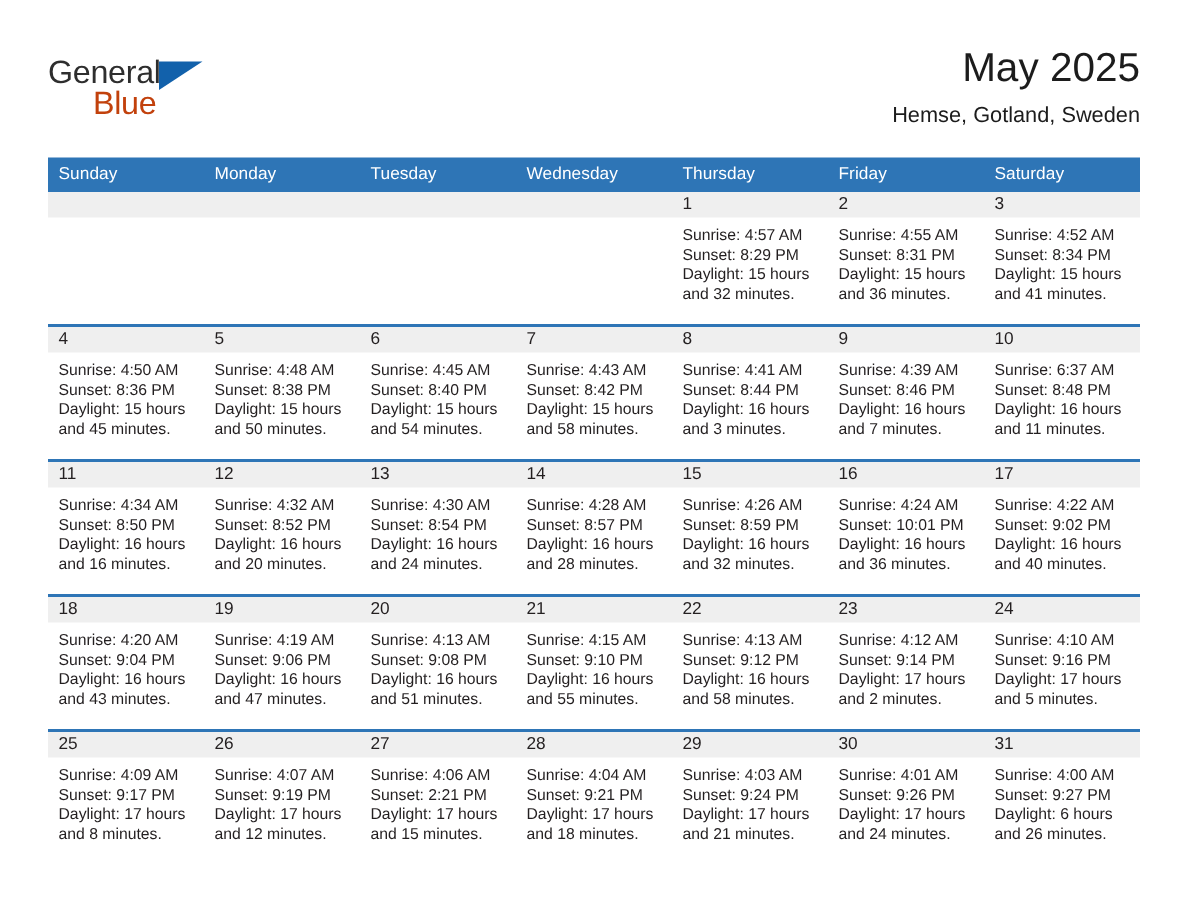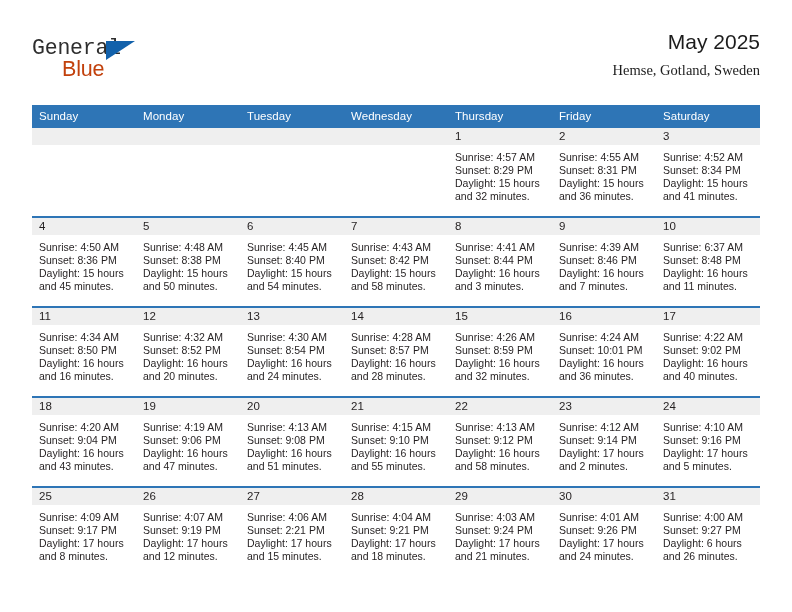--- a/index.html
+++ b/index.html
@@ -41,21 +41,20 @@
   .logo-general {
     font-size: 21.5px;
     letter-spacing: -0.2px;
     color: #2e2e2e;
     line-height: 1;
     display: inline-block;
     position: absolute;
     left: 0;
     top: 2px;
     white-space: nowrap;
-    font-family: Liberation Mono, monospace;
   }
   .logo-triangle {
     position: absolute;
     left: 74px;
     top: 5px;
     width: 0;
     height: 0;
     border-left: 29px solid #1261ab;
     border-bottom: 19px solid transparent;
   }
@@ -70,33 +69,32 @@
     white-space: nowrap;
   }
 
   .title-block {
     position: absolute;
     right: 0;
     top: 0;
     text-align: right;
   }
   .month-title {
-    font-size: 21px;
+    font-size: 27px;
     font-weight: normal;
     color: #1c1c1c;
     line-height: 1.15;
     white-space: nowrap;
   }
   .location {
     font-size: 14.5px;
     color: #1c1c1c;
     line-height: 1.2;
     margin-top: 8px;
     white-space: nowrap;
-    font-family: Liberation Serif, serif;
   }
 
   
   .calendar {
     position: absolute;
     left: 32px;
     top: 105px;
     width: 728px;
   }
 

